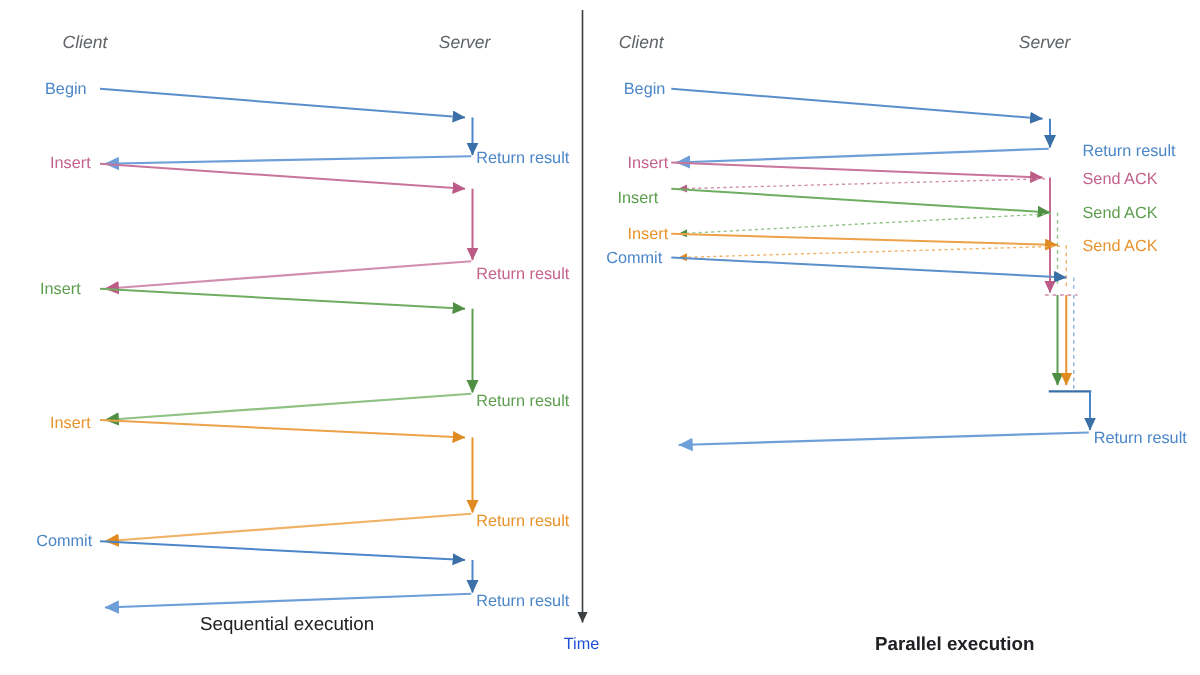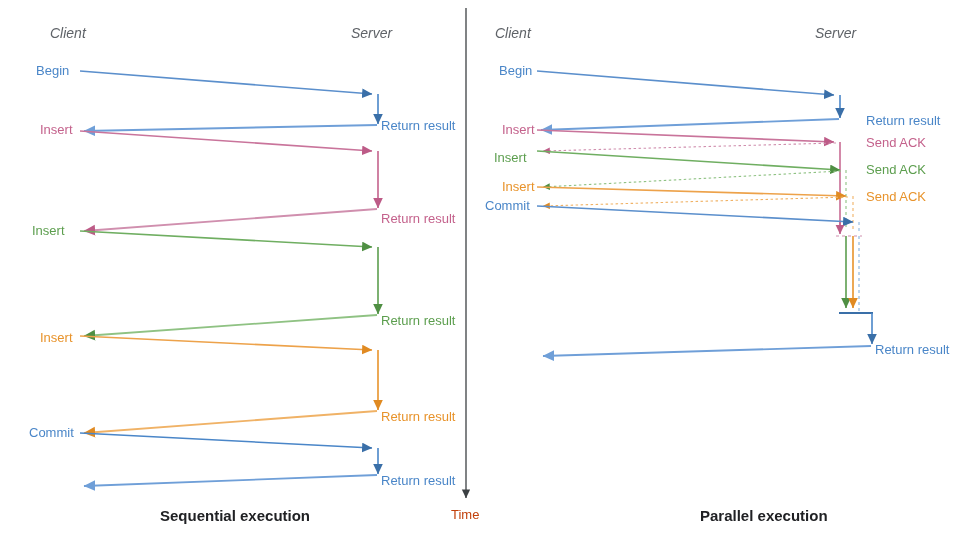--- a/index.html
+++ b/index.html
@@ -6,21 +6,21 @@
   body{
     width:960px;height:540px;background:#ffffff;
     font-family:"Liberation Sans", sans-serif;
     overflow:hidden;position:relative;
   }
   #stage{position:absolute;left:0;top:0;width:960px;height:516px;}
   svg{position:absolute;left:0;top:0;width:960px;height:540px;}
   .lbl{position:absolute;font-size:13px;white-space:nowrap;line-height:1;}
   .role{font-style:italic;color:#5f6368;font-size:14px;}
   .caption{color:#202124;font-size:15px;}
-  .timelbl{color:#c2410c;font-size:13px;}
+  .timelbl{color:#1d4ed8;font-size:13px;}
 </style>
 </head>
 <body>
 
 <div id="stage">
 
   <svg viewBox="0 0 960 540">
     <defs>
       <marker id="ahBlue" markerWidth="7" markerHeight="7" refX="6.2" refY="3" orient="auto">
         <path d="M0,0 L6.4,3 L0,6 z" fill="#3a6fa8"></path>
@@ -115,21 +115,21 @@
 
   <div class="lbl" style="left:32px;top:224px;color:#5c9e4e;">Insert</div>
   <div class="lbl" style="left:381px;top:314px;color:#5c9e4e;">Return result</div>
 
   <div class="lbl" style="left:40px;top:331px;color:#e8932b;">Insert</div>
   <div class="lbl" style="left:381px;top:410px;color:#e8932b;">Return result</div>
 
   <div class="lbl" style="left:29px;top:426px;color:#4a86c8;">Commit</div>
   <div class="lbl" style="left:381px;top:474px;color:#4a86c8;">Return result</div>
 
-  <div class="lbl caption" style="left:160px;top:508px;font-weight:bold;">Sequential execution</div>
+  <div class="lbl caption" style="left:160px;top:492px;">Sequential execution</div>
 
   <div class="lbl role" style="left:495px;top:26px;">Client</div>
   <div class="lbl role" style="left:815px;top:26px;">Server</div>
 
   <div class="lbl" style="left:499px;top:64px;color:#4a86c8;">Begin</div>
   <div class="lbl" style="left:866px;top:114px;color:#4a86c8;">Return result</div>
 
   <div class="lbl" style="left:502px;top:123px;color:#c4628c;">Insert</div>
   <div class="lbl" style="left:866px;top:136px;color:#c4628c;">Send ACK</div>
 

